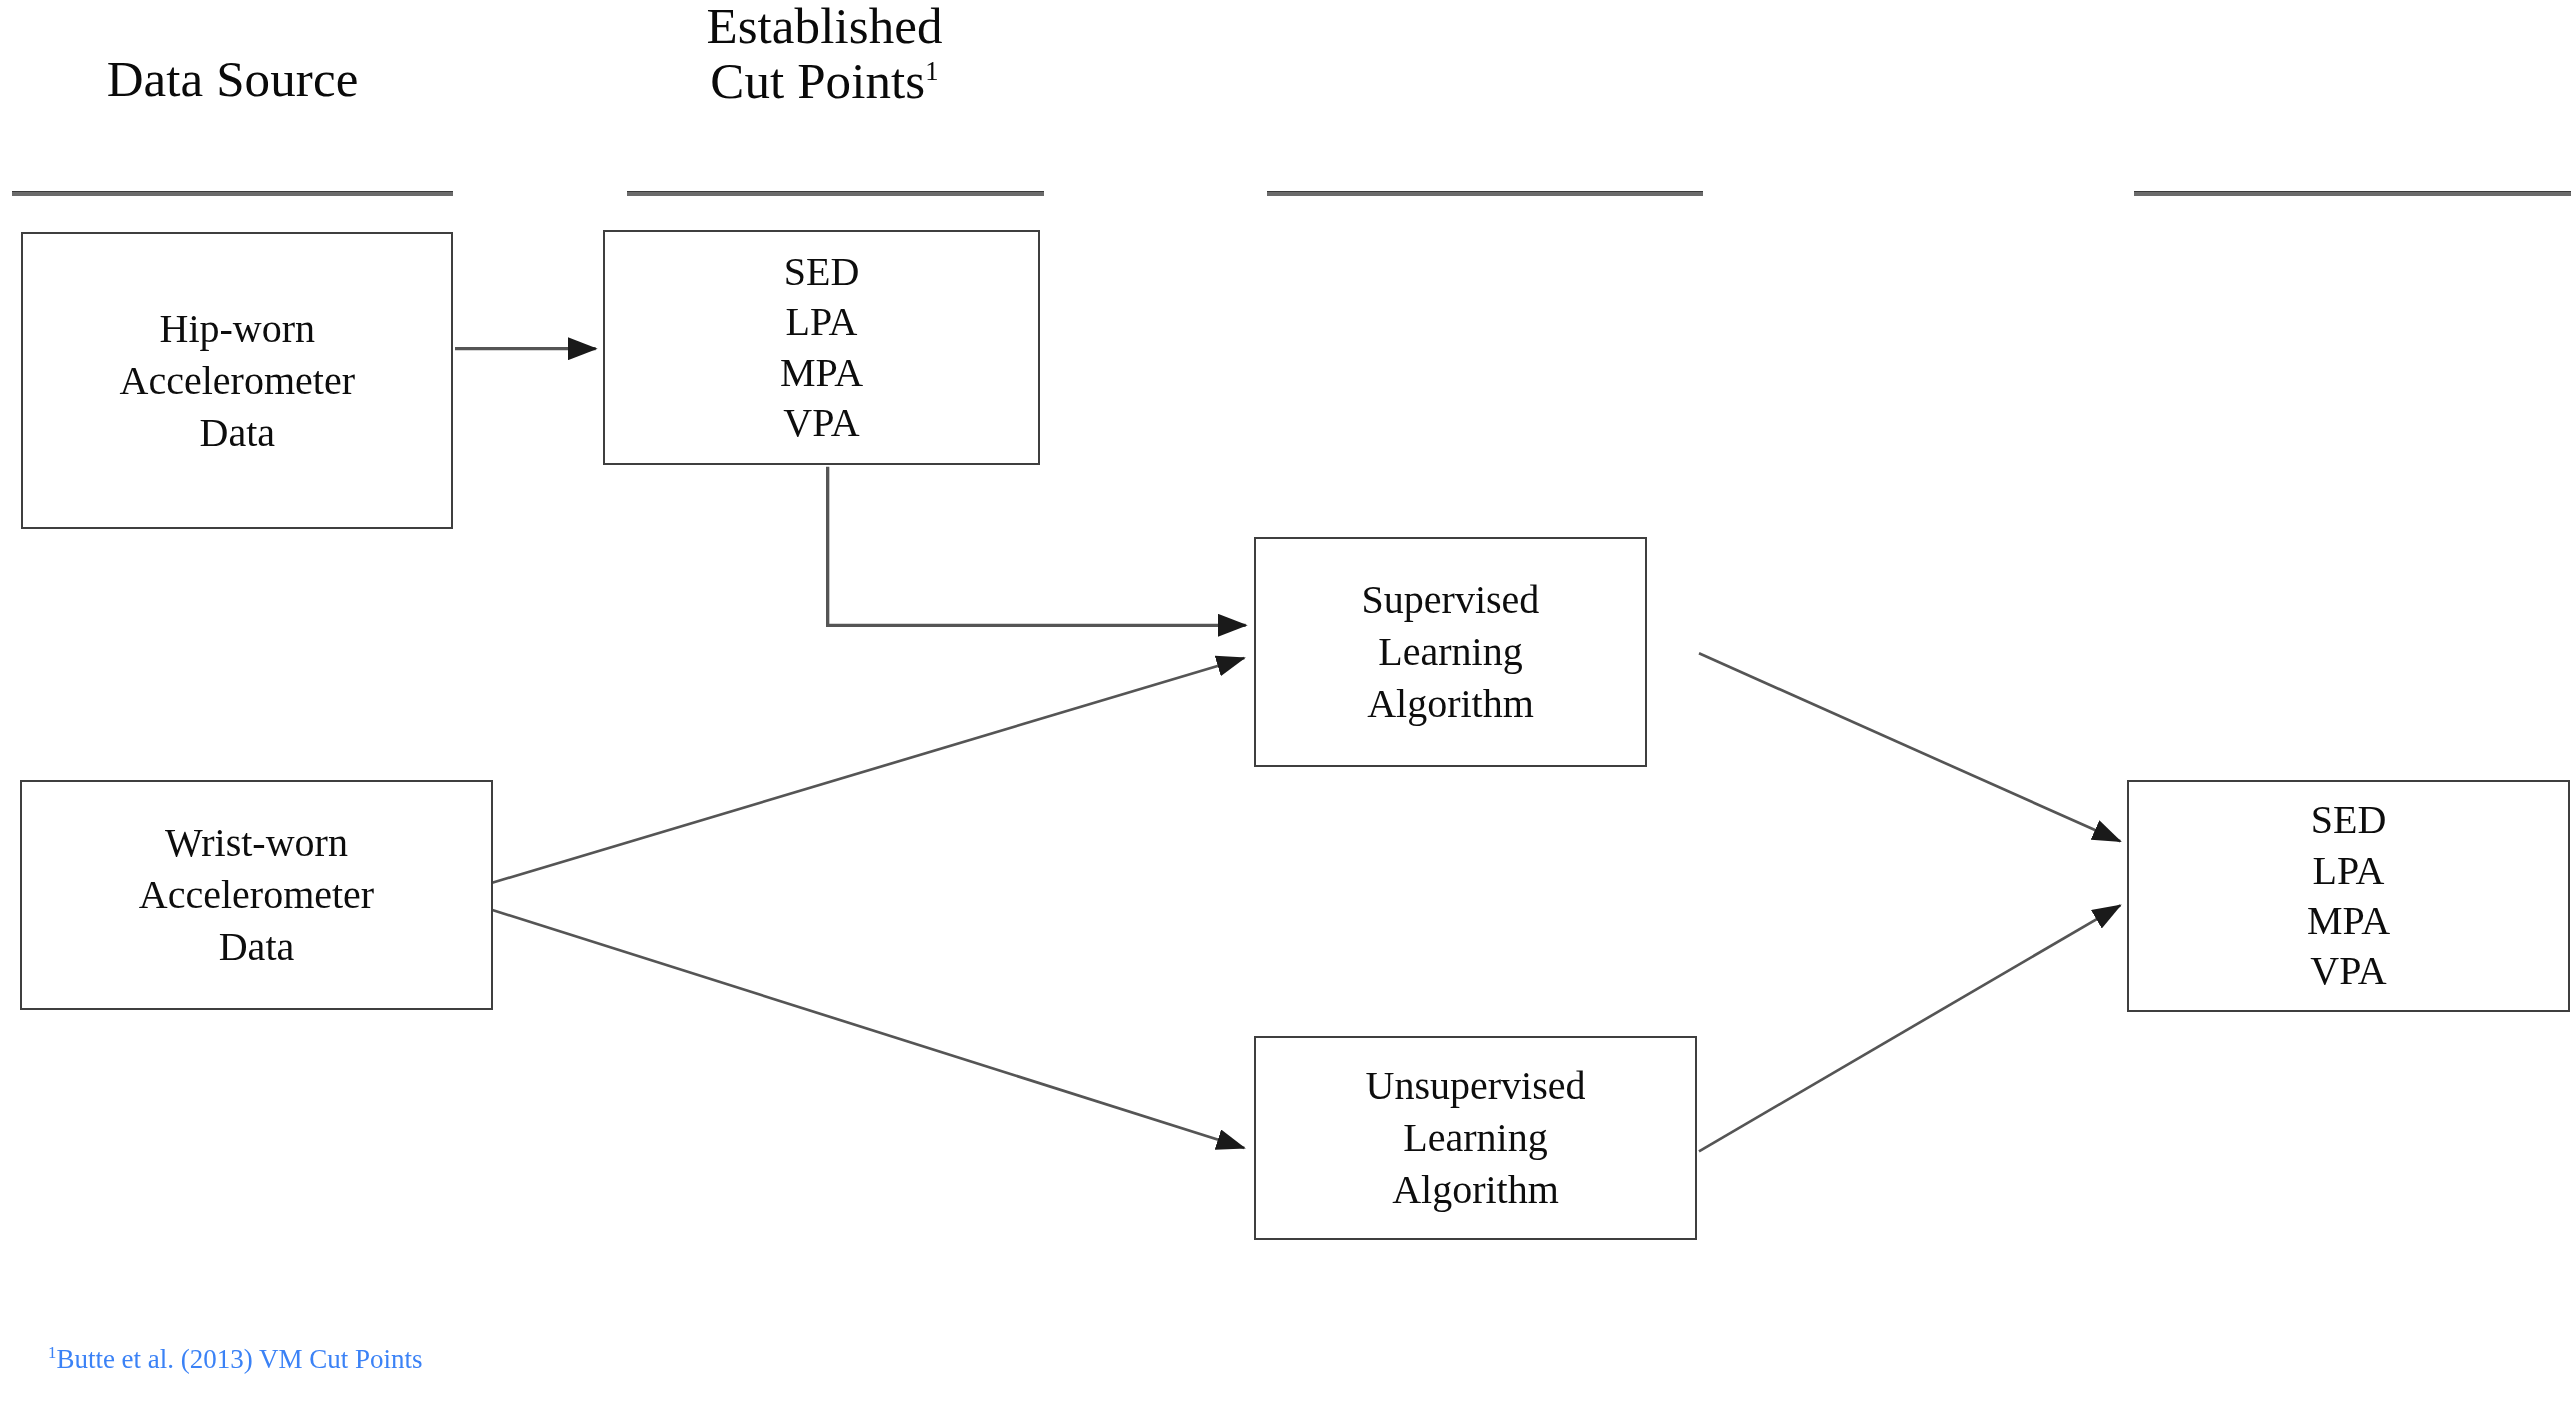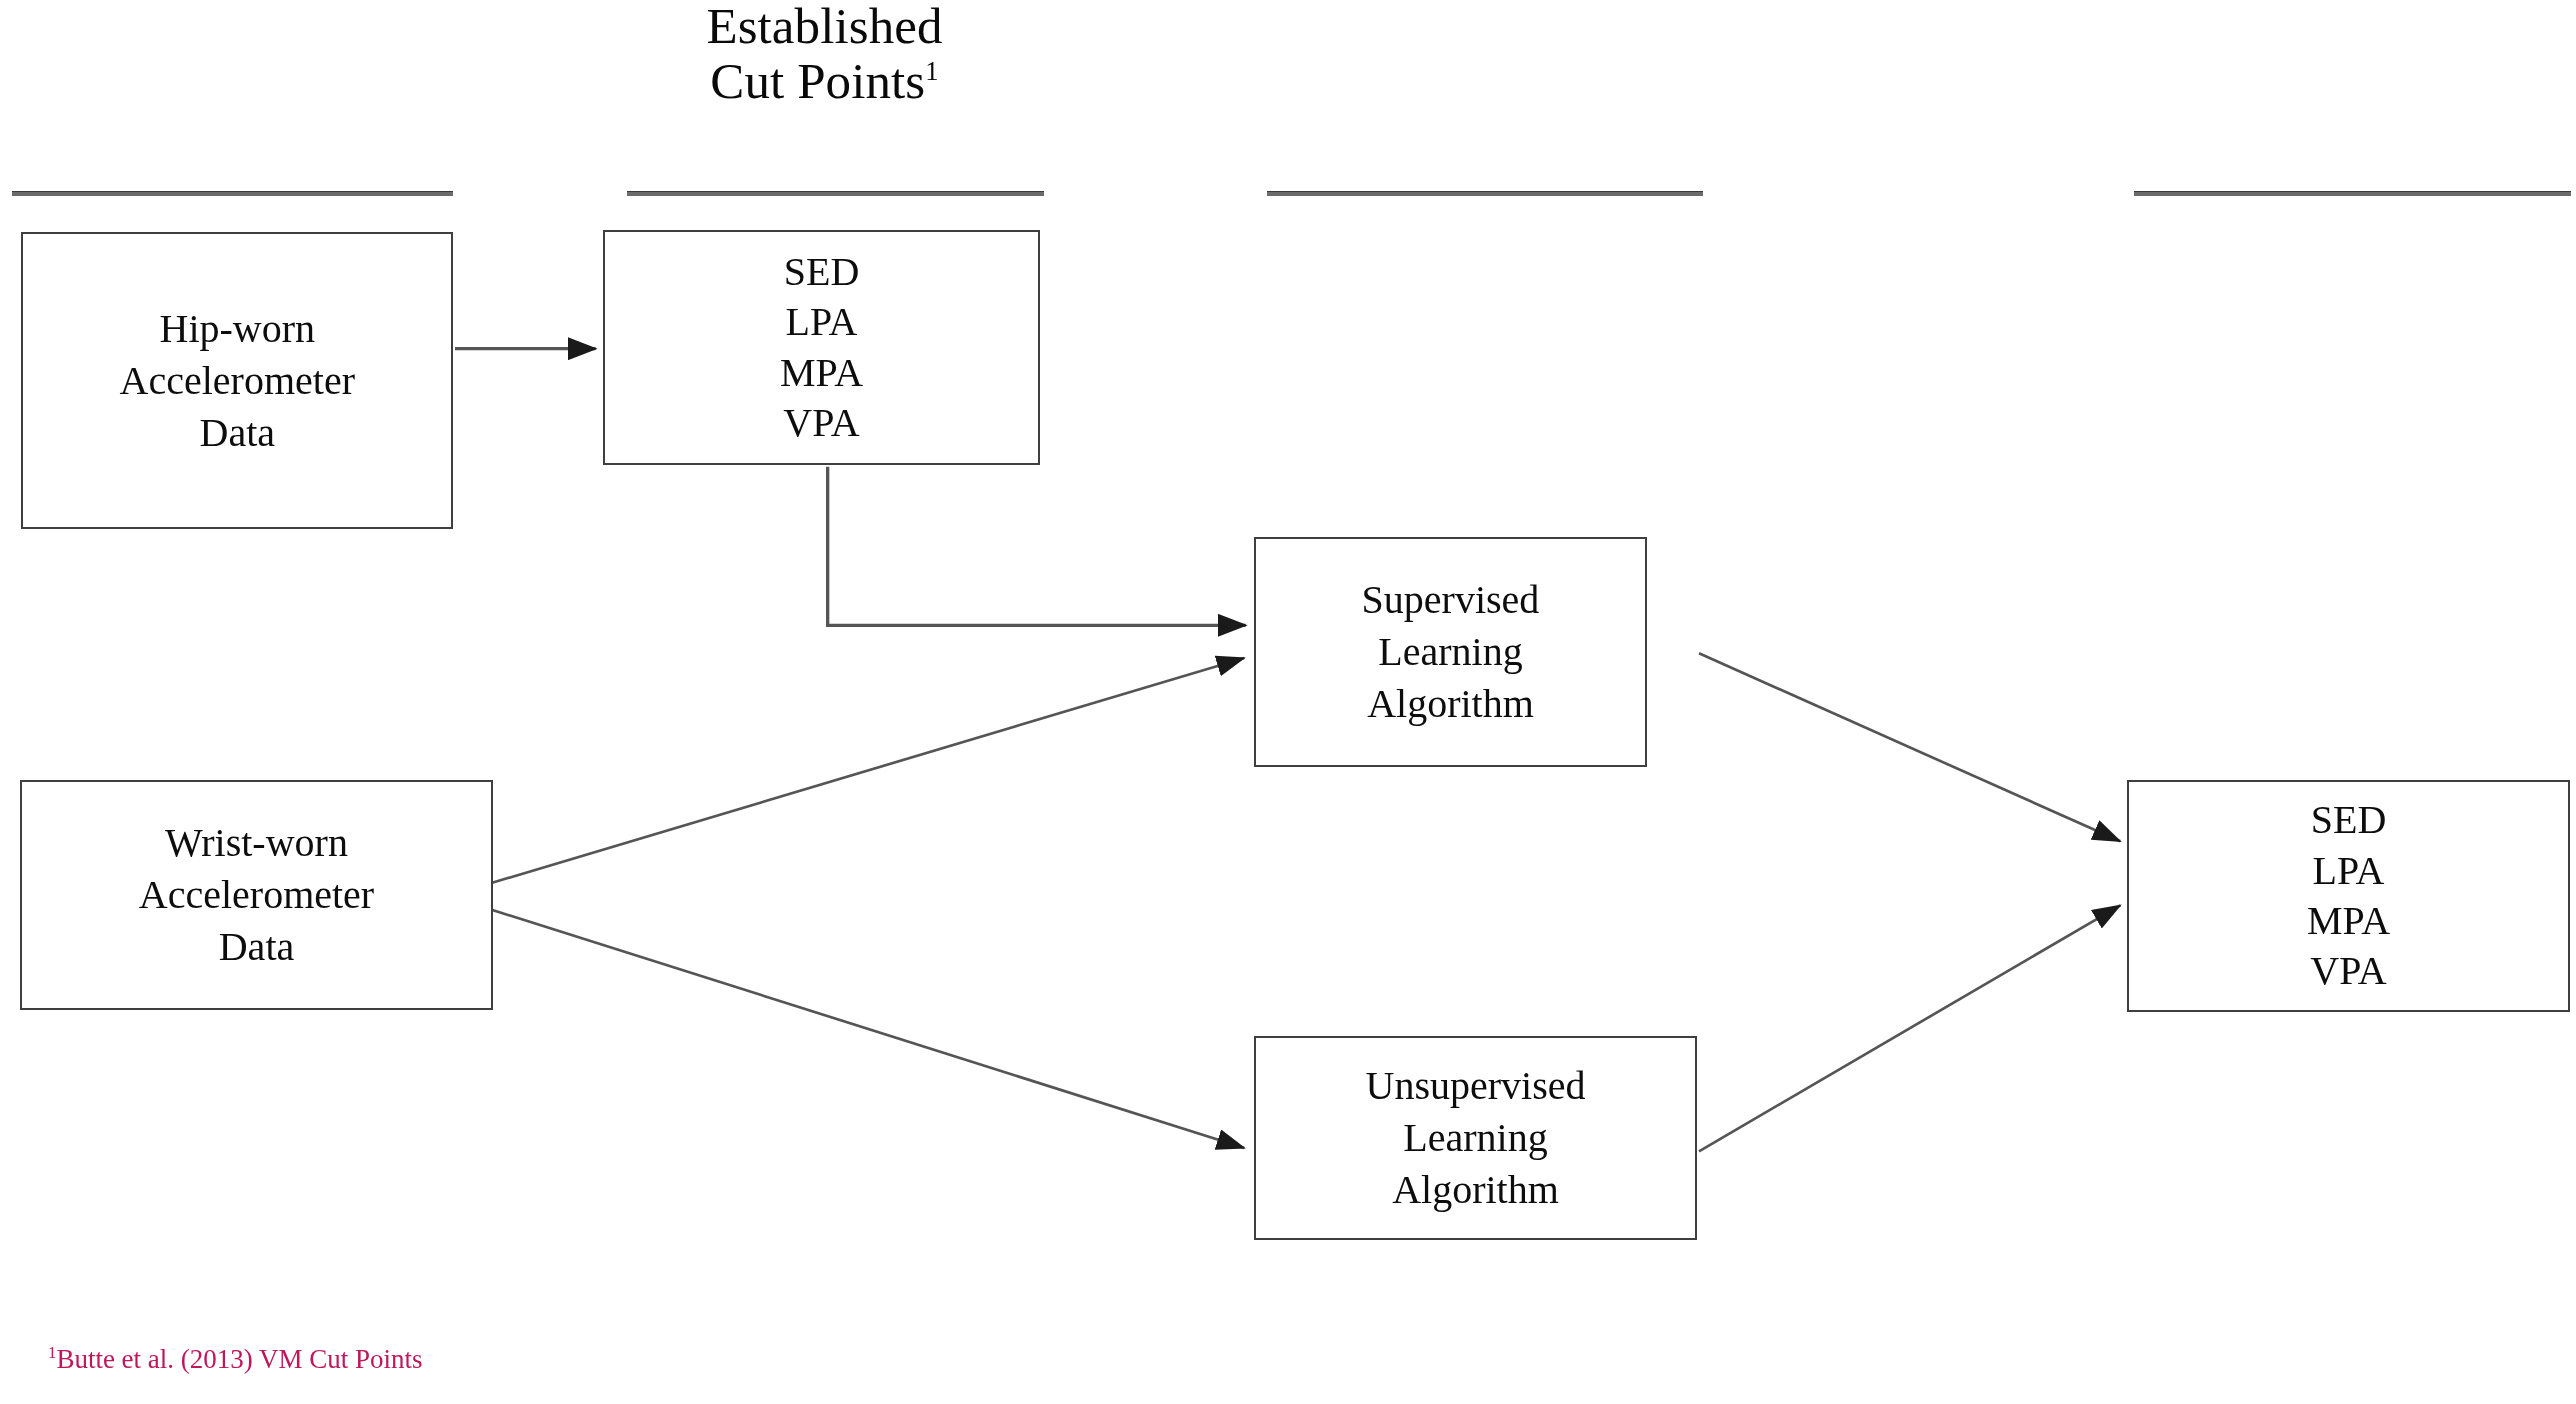--- a/index.html
+++ b/index.html
@@ -50,21 +50,21 @@
     line-height: 1.30;
     color: #0d0d0d;
     text-align: center;
   }
   .node-box .line { display: block; white-space: nowrap; }
   .node-box.tight { line-height: 1.26; }
   .footnote {
     position: absolute;
     font-size: 27px;
     line-height: 1.2;
-    color: #be185d;
+    color: #3b82f6;
     white-space: nowrap;
   }
   .footnote sup {
     font-size: 0.62em;
     vertical-align: super;
     line-height: 0;
   }
   svg.edges {
     position: absolute;
     left: 0;
@@ -72,20 +72,21 @@
     width: 2576px;
     height: 1404px;
     pointer-events: none;
   }
 </style>
 </head>
 <body>
 
 <div id="canvas">
 
+  <div class="col-header" style="left:12px; top:52px; width:441px;"><span>Data Source</span></div>
   <div class="header-rule" style="left:12px; top:191px; width:441px;"></div>
 
   <div class="col-header" style="left:605px; top:-1.3px; width:439px;"><span>Established
 Cut Points</span><sup>1</sup></div>
   <div class="header-rule" style="left:627px; top:191px; width:417px;"></div>
 
   <div class="header-rule" style="left:1267px; top:191px; width:436px;"></div>
 
   <div class="header-rule" style="left:2134px; top:191px; width:437px;"></div>
 

